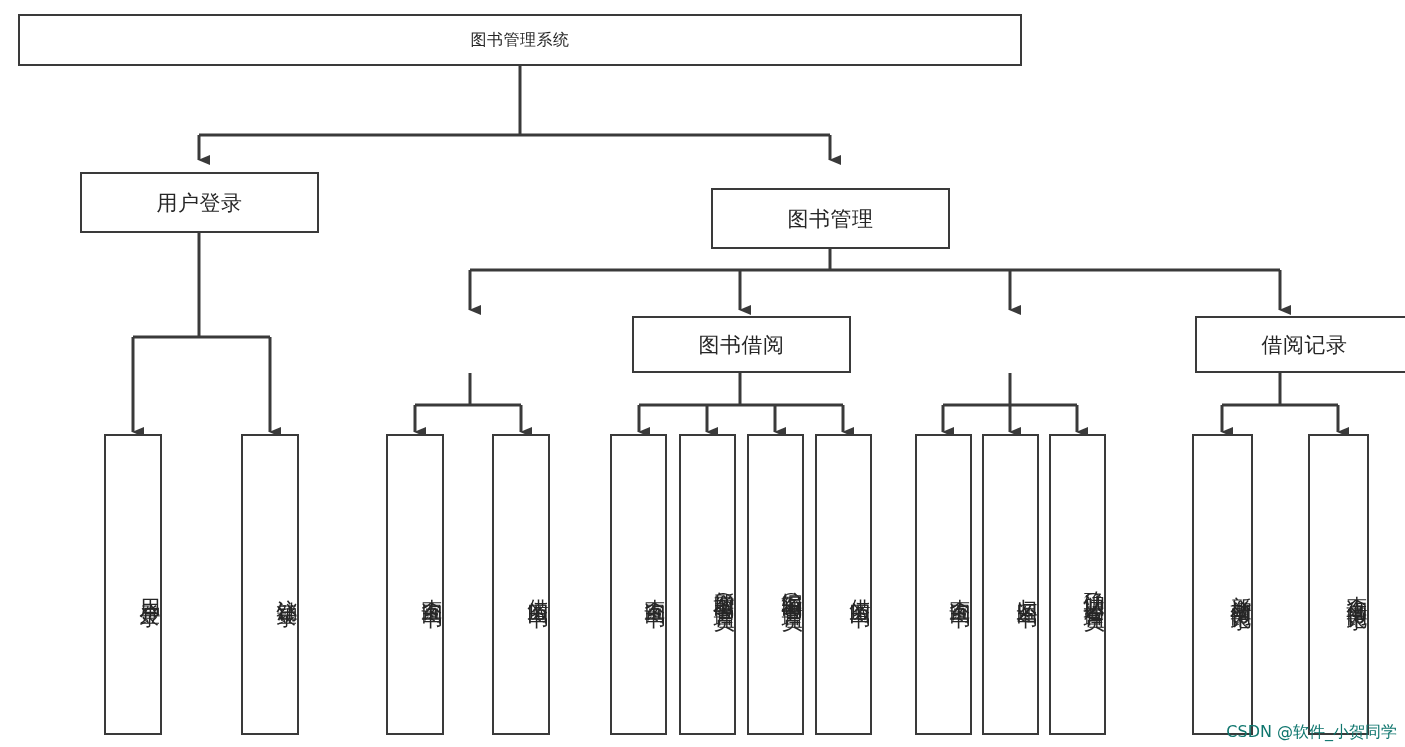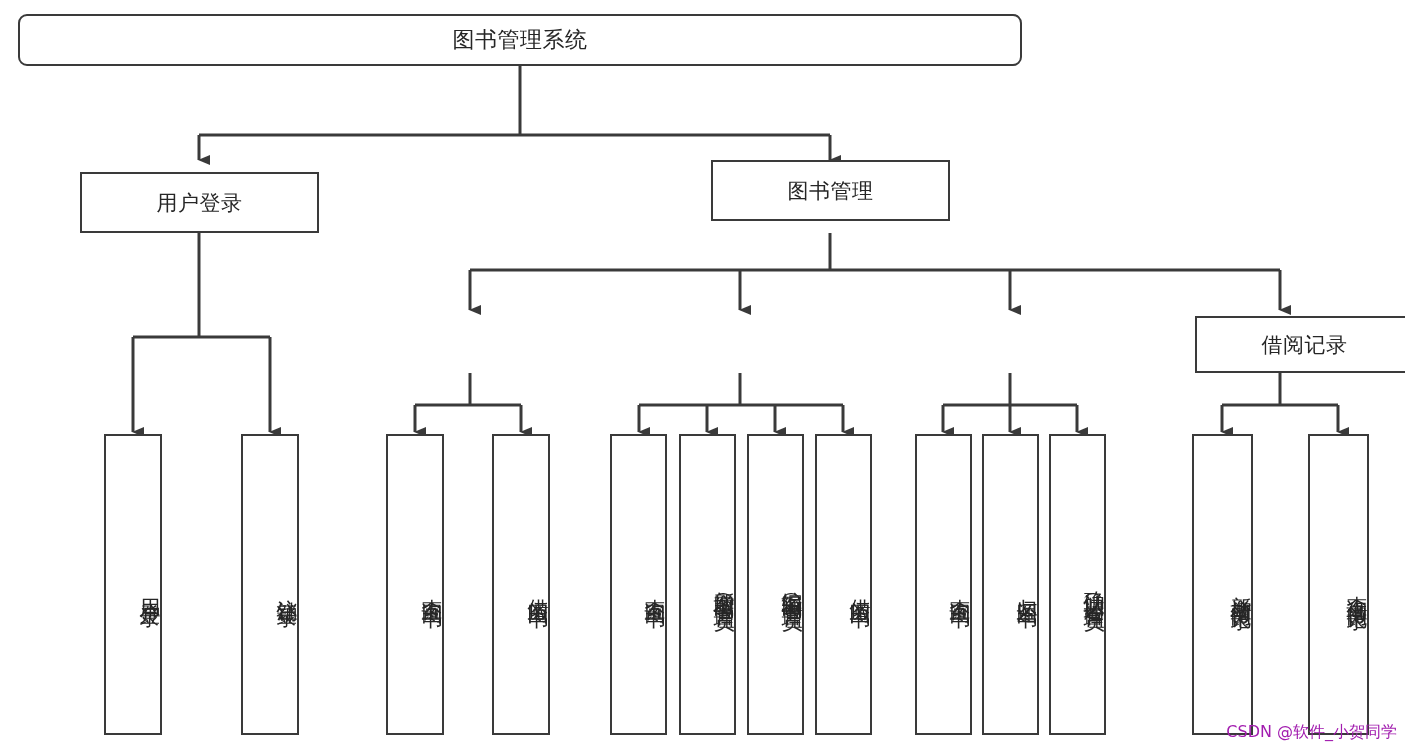--- a/index.html
+++ b/index.html
@@ -47,29 +47,28 @@
     line-height: 1;
     padding-top: 6px;
     align-items: flex-start;
     justify-content: center;
   }
   .node .txt {
     display: block;
     white-space: nowrap;
   }
   #title-node {
-    font-size: 22px;
-    border-radius: 9px;
+    font-size: 16px;
   }
   #watermark {
     position: absolute;
     right: 8px;
     bottom: 4px;
     font-size: 16px;
-    color: #a21caf;
+    color: #0f766e;
     white-space: nowrap;
     font-family: "DejaVu Sans", "Liberation Sans", sans-serif;
   }
 </style>
 </head>
 <body>
 
 <div id="canvas">
 
   <svg id="wires" viewBox="0 0 1405 747" xmlns="http://www.w3.org/2000/svg">
@@ -123,25 +122,28 @@
   </svg>
 
   <div class="node horiz" id="title-node" style="left:18px; top:14px; width:1004px; height:52px;">
     <span class="txt">图书管理系统</span>
   </div>
 
   <div class="node horiz" style="left:80px; top:172px; width:239px; height:61px;">
     <span class="txt">用户登录</span>
   </div>
 
-  <div class="node horiz" style="left:711px; top:160px; width:239px; height:61px;">
+  <div class="node horiz" style="left:711px; top:188px; width:239px; height:61px;">
     <span class="txt">图书管理</span>
   </div>
 
 
+  <div class="node horiz" style="left:632px; top:316px; width:219px; height:57px;">
+    <span class="txt">图书借阅</span>
+  </div>
 
 
   <div class="node horiz" style="left:1171px; top:316px; width:219px; height:57px;margin-left:24px;">
     <span class="txt">借阅记录</span>
   </div>
 
   <div class="node vert" style="left:104px; top:434px; width:58px; height:301px;">
     <span class="txt">用户登录</span>
   </div>
 

